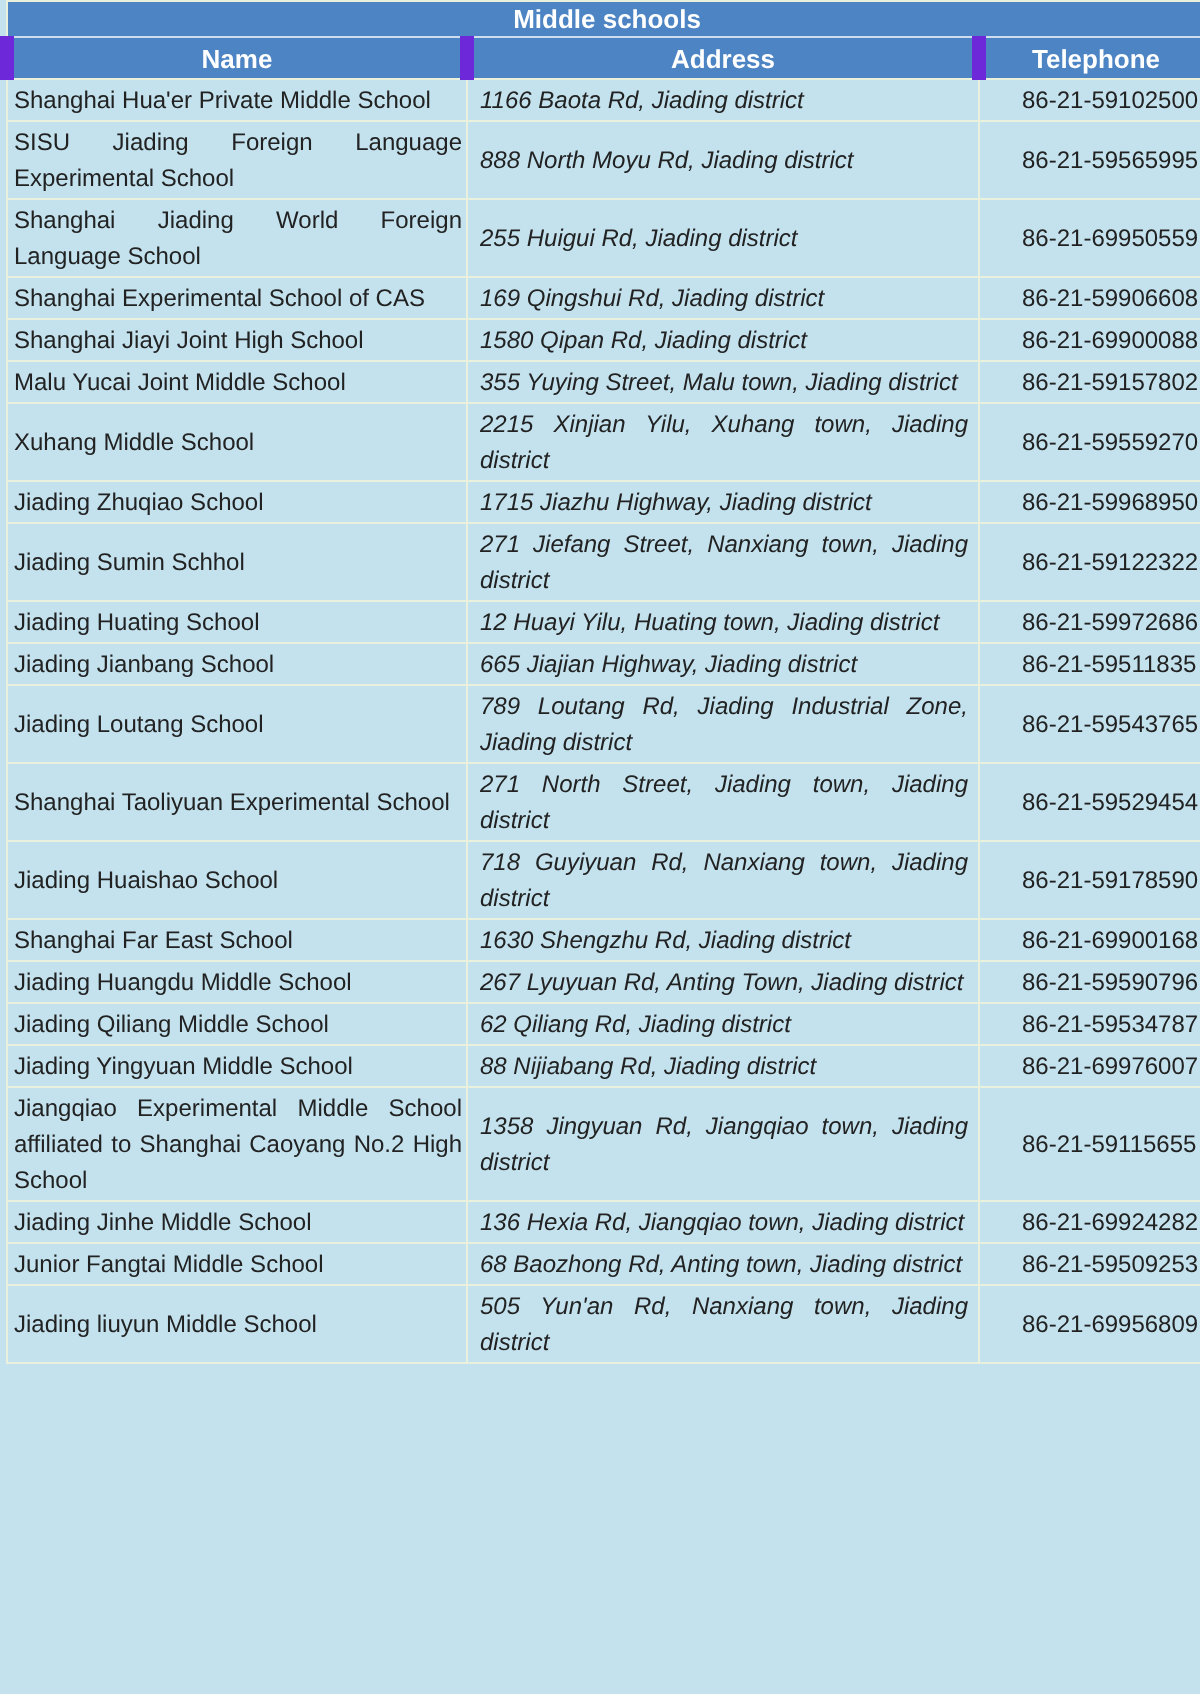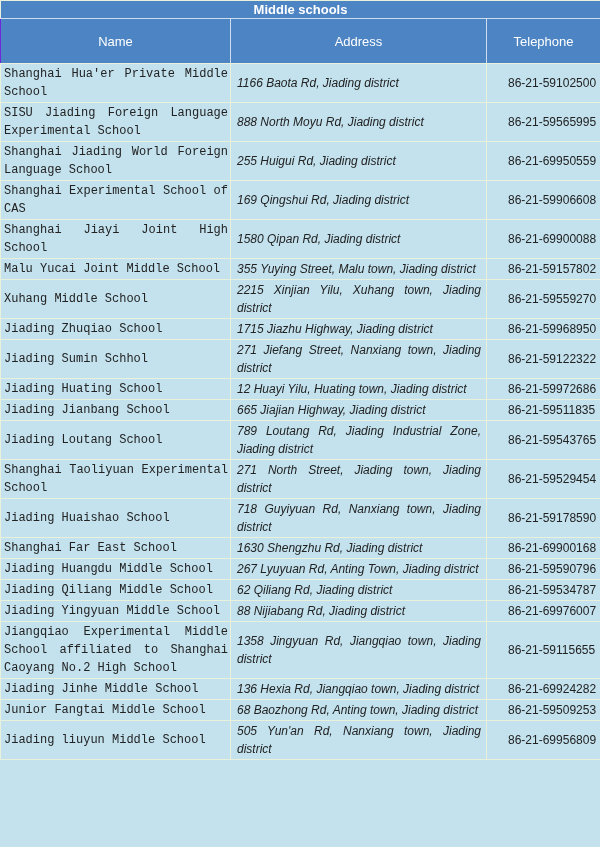--- a/index.html
+++ b/index.html
@@ -29,45 +29,44 @@
     font-weight: bold;
     text-align: center;
     height: 17px;
     padding: 0;
     border-bottom: 1px solid #cfdeee;
   }
   tr.head-row th {
     background: var(--header-bg, #4d84c3);
     color: var(--header-text, #ffffff);
     font-size: 13px;
-    font-weight: normal;
+    font-weight: bold;
     text-align: center;
     height: 20px;
-    padding: 12px;
-    border-left: 1px solid #6d28d9;
+    padding: 0;
+    border-left: 7px solid #6d28d9;
     border-right: 1px solid #cfdeee;
     border-bottom: 1px solid #e9f0dc;
   }
   tbody td {
     background: var(--row-bg, #c3e2ee);
     color: var(--text, #222222);
     font-size: 12px;
     line-height: 18px;
     vertical-align: middle;
     border: 1px solid var(--grid, #e9f0dc);
     padding-top: 1px;
     padding-bottom: 1px;
     overflow: hidden;
   }
   td.name {
     text-align: justify;
     text-justify: inter-word;
     padding-left: 3px;
     padding-right: 2px;
-    font-family: Liberation Mono, monospace;
   }
   td.addr {
     text-align: justify;
     text-justify: inter-word;
     padding-left: 6px;
     padding-right: 5px;
     font-style: italic;
   }
   td.tel {
     padding-left: 21px;

